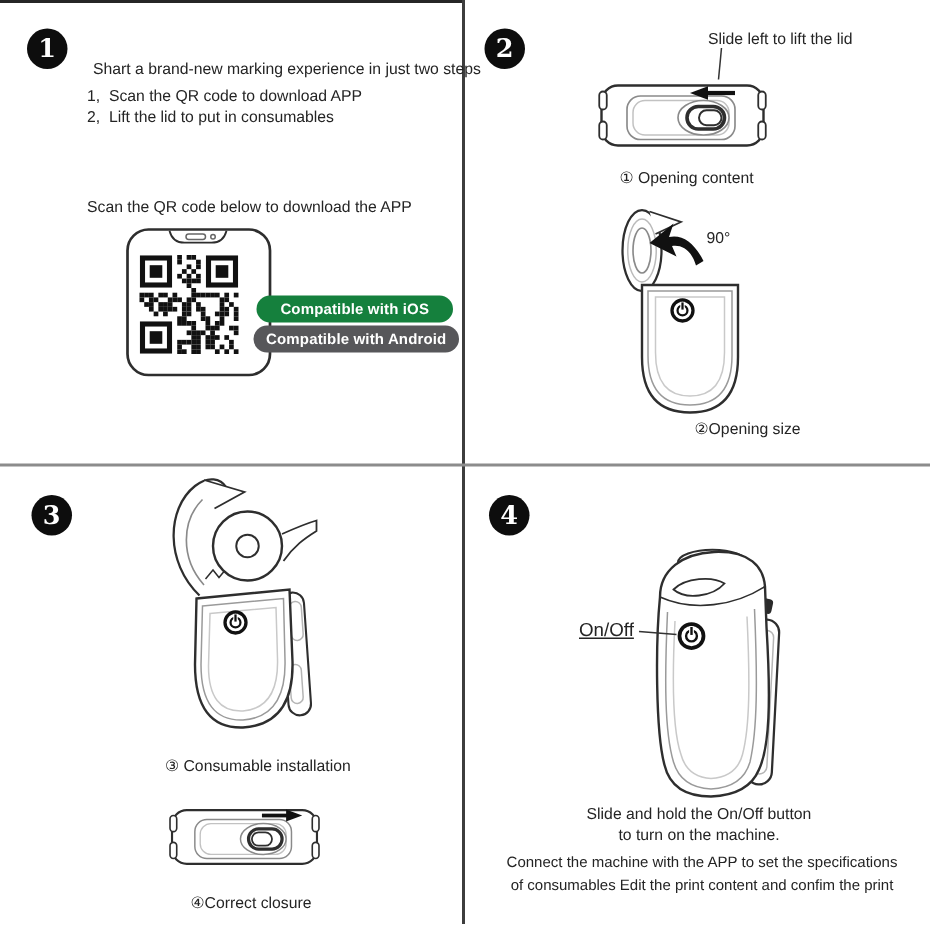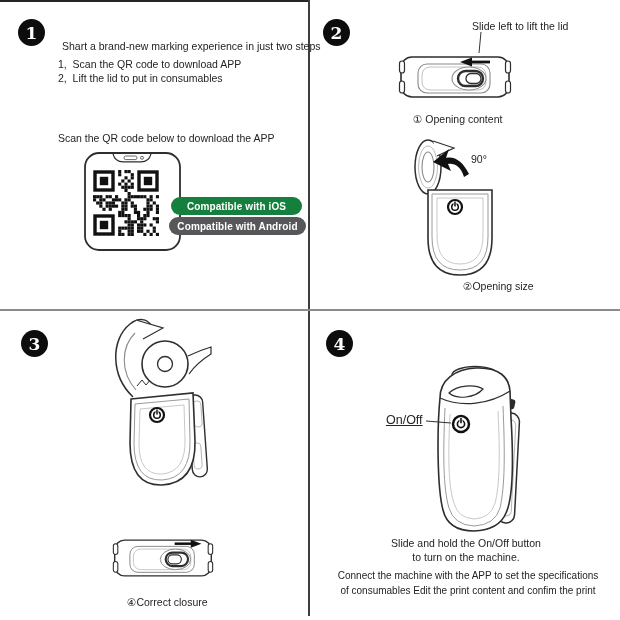--- a/index.html
+++ b/index.html
@@ -256,20 +256,21 @@
     <path d="M35,89 L89,84 L90,125 Q91,163 62,165 Q34,166 34,128 Z" fill="none" stroke="#9a9a9a" stroke-width="1"></path>
     <path d="M40,94 L84,90 L85,124 Q86,157 62,159 Q39,160 39,129 Z" fill="none" stroke="#c9c9c9" stroke-width="1"></path>
     <g>
       <circle cx="57" cy="100" r="7" fill="#fff" stroke="#111" stroke-width="2.2"></circle>
       <circle cx="57" cy="100" r="3.3" fill="none" stroke="#111" stroke-width="1.5"></circle>
       <line x1="57" y1="94.2" x2="57" y2="100" stroke="#fff" stroke-width="3"></line>
       <line x1="57" y1="94.6" x2="57" y2="99.4" stroke="#111" stroke-width="1.5"></line>
     </g>
   </svg>
 
+  <div class="txt" style="left:110px;top:505px;">③ Consumable installation</div>
 
   <svg width="102" height="46" viewBox="0 0 114 50" style="left:112px;top:535px;">
     <rect x="3" y="5" width="108" height="40" rx="11" fill="#fff" stroke="#2e2e2e" stroke-width="1.6"></rect>
     <rect x="1.5" y="9" width="5" height="12" rx="2.5" fill="#fff" stroke="#2e2e2e" stroke-width="1.2"></rect>
     <rect x="1.5" y="29" width="5" height="12" rx="2.5" fill="#fff" stroke="#2e2e2e" stroke-width="1.2"></rect>
     <rect x="107.5" y="9" width="5" height="12" rx="2.5" fill="#fff" stroke="#2e2e2e" stroke-width="1.2"></rect>
     <rect x="107.5" y="29" width="5" height="12" rx="2.5" fill="#fff" stroke="#2e2e2e" stroke-width="1.2"></rect>
     <rect x="20" y="12" width="72" height="29" rx="9" fill="#fff" stroke="#8a8a8a" stroke-width="1.1"></rect>
     <rect x="24" y="15" width="64" height="23" rx="8" fill="none" stroke="#c2c2c2" stroke-width="1"></rect>
     <ellipse cx="71" cy="26.5" rx="17" ry="11.5" fill="#fff" stroke="#8a8a8a" stroke-width="1.1"></ellipse>

